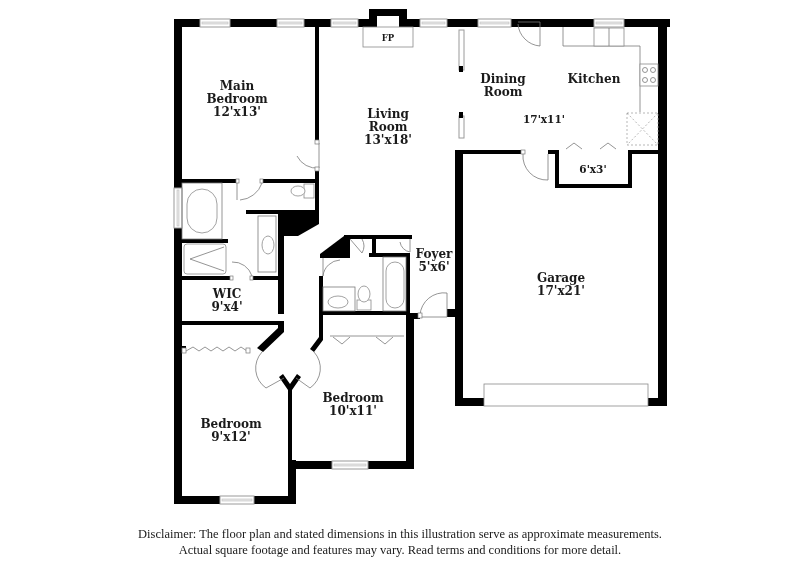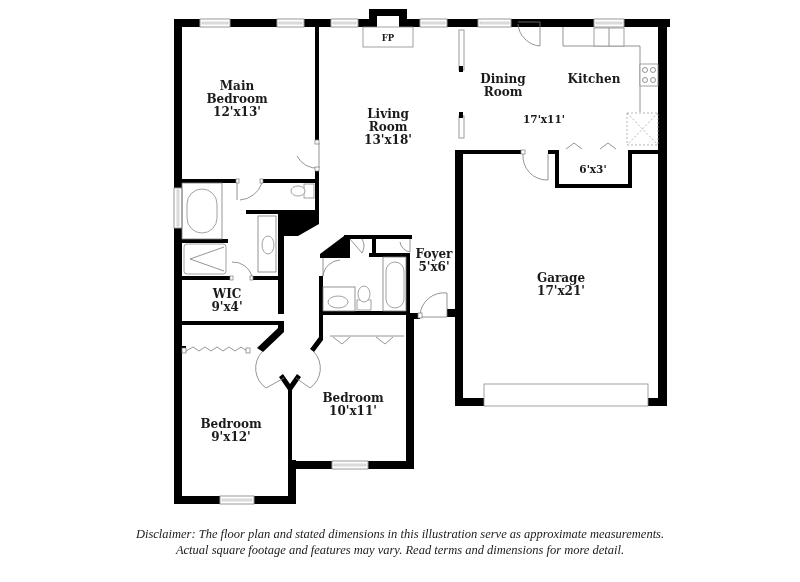--- a/index.html
+++ b/index.html
@@ -10,21 +10,21 @@
   .winin { fill: #e8e8e8; stroke: #bdbdbd; stroke-width: 0.6; }
   .thin { fill: none; stroke: #7a7a7a; stroke-width: 0.8; }
   .fix { fill: #ffffff; stroke: #8a8a8a; stroke-width: 0.8; }
   .dash { fill: none; stroke: #9a9a9a; stroke-width: 0.7; stroke-dasharray: 2 2; }
   .door { fill: none; stroke: #7a7a7a; stroke-width: 0.8; }
   .jamb { fill: #ffffff; stroke: #7a7a7a; stroke-width: 0.7; }
   .lbl { font-family: "DejaVu Serif", "Liberation Serif", serif; font-weight: bold; fill: #1a1a1a; text-anchor: middle; }
   .lbl-lg { font-size: 12px; }
   .lbl-sm { font-size: 10.5px; }
   #disclaimer { position: absolute; left: 0; top: 526px; width: 800px; text-align: center; font-family: "Liberation Serif", "DejaVu Serif", serif; font-size: 12.5px; line-height: 16px; color: #1a1a1a; }
-  #disclaimer div { white-space: nowrap; font-style: italic; }
+  #disclaimer div { white-space: nowrap; }
 </style>
 </head>
 <body>
 
 <svg id="plan" viewBox="0 0 800 582" xmlns="http://www.w3.org/2000/svg">
 
   <g>
 
     <rect class="wall" x="174" y="19" width="197" height="8"></rect>
 
@@ -264,14 +264,14 @@
     </g>
     <g>
       <text class="lbl lbl-lg" x="231" y="428">Bedroom</text>
       <text class="lbl lbl-lg" x="231" y="441">9'x12'</text>
     </g>
   </g>
 </svg>
 
 <div id="disclaimer">
   <div>Disclaimer: The floor plan and stated dimensions in this illustration serve as approximate measurements.</div>
-  <div>Actual square footage and features may vary. Read terms and dimensions for more detail.</div>
+  <div>Actual square footage and features may vary. Read terms and conditions for more detail.</div>
 </div>
 
 </body></html>

